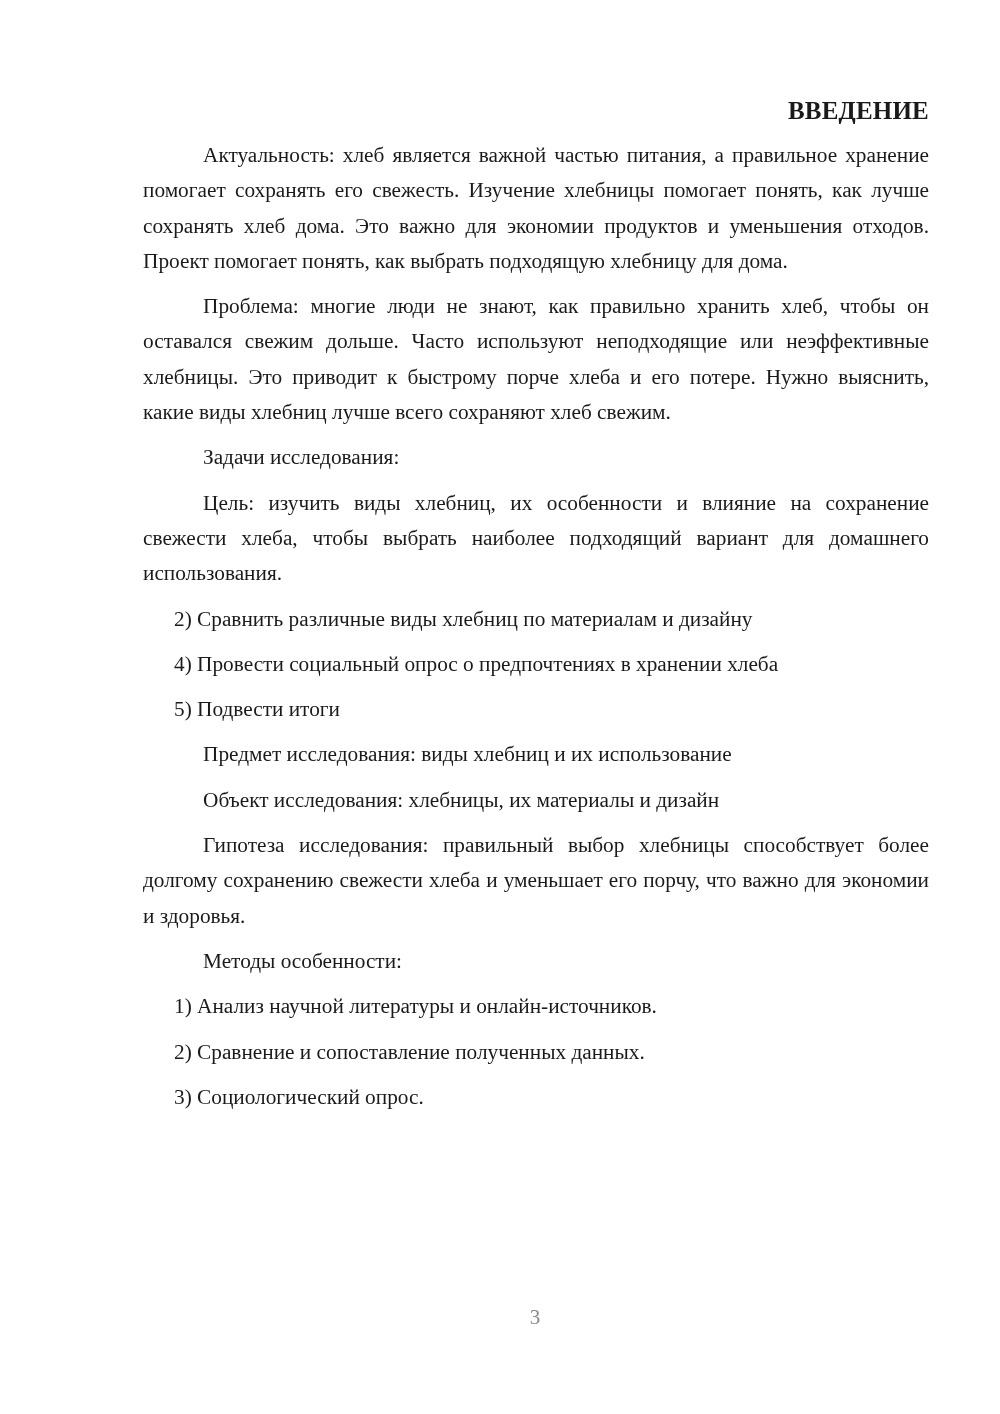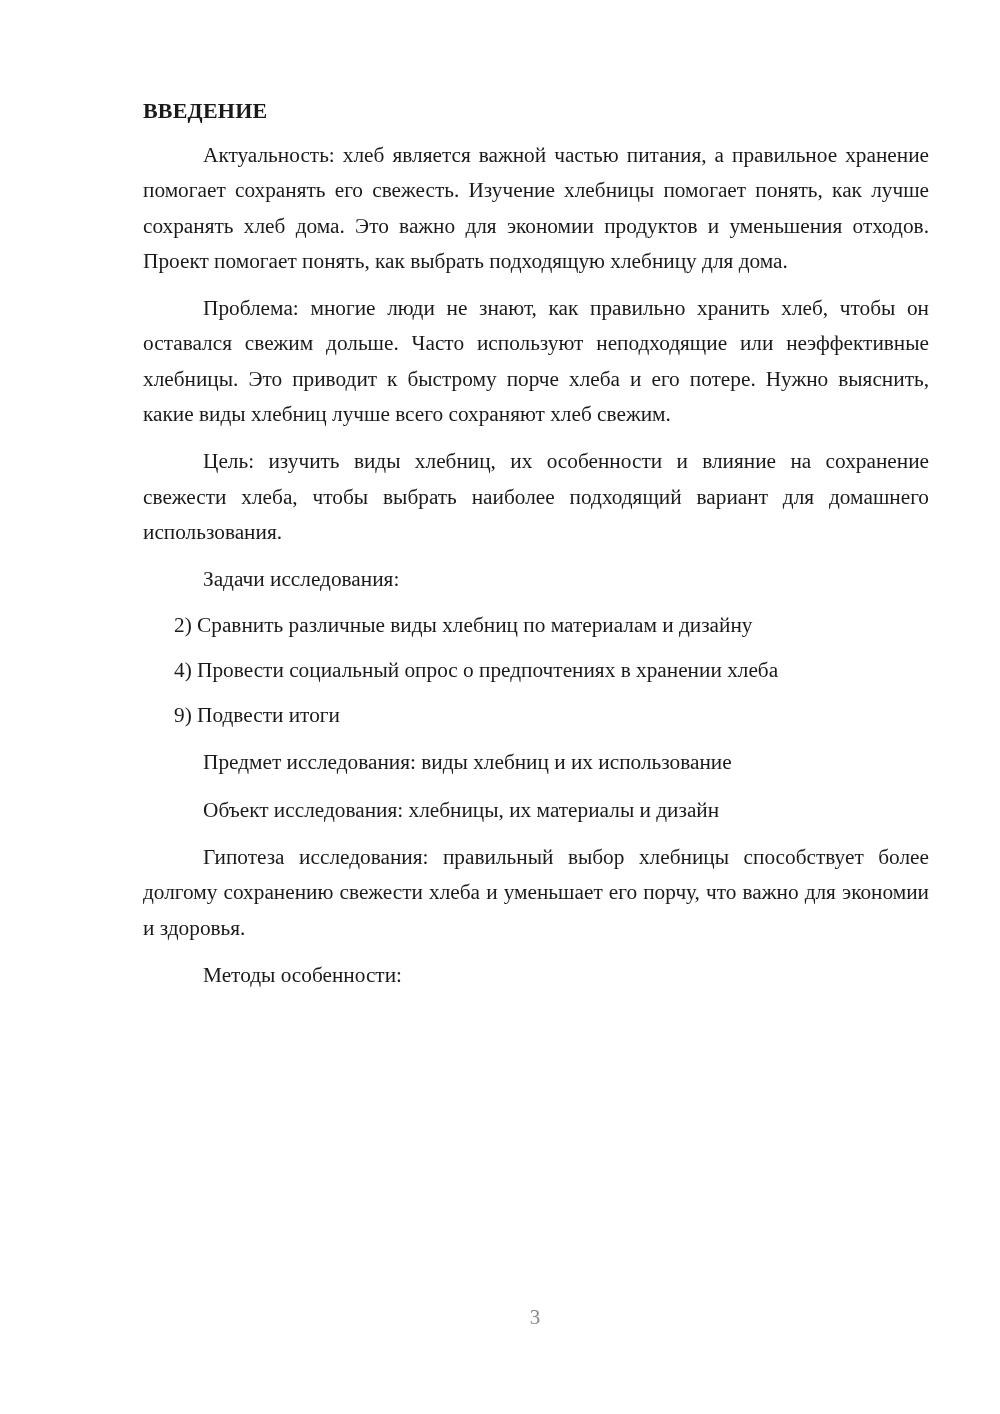--- a/index.html
+++ b/index.html
@@ -15,33 +15,33 @@
       font-family: "Liberation Serif", "DejaVu Serif", serif;
       color: #1a1a1a;
     }
     .page {
       position: absolute;
       left: 143px;
       top: 96px;
       width: 786px;
     }
     .title {
-      text-align: left;
+      text-align: right;
       font-weight: bold;
-      font-size: 22px;
+      font-size: 25px;
       line-height: 30px;
       margin: 0 0 12px 0;
       letter-spacing: 0.2px;
     }
     .para {
       font-size: 21.3px;
       line-height: 35.3px;
       text-align: justify;
       text-align-last: left;
-      margin: 12px 0 10px 0;
+      margin: 4px 0 10px 0;
       text-indent: 60px;
     }
     .para.single {
       margin-bottom: 10px;
     }
     .list-item {
       font-size: 21.3px;
       line-height: 35.3px;
       margin: 0 0 10px 0;
       text-indent: 31px;
@@ -61,29 +61,34 @@
     }
   </style>
 </head>
 <body>
 
 <div class="page">
   <h1 class="title">ВВЕДЕНИЕ</h1>
 
   <p class="para">Актуальность: хлеб является важной частью питания, а правильное хранение помогает сохранять его свежесть. Изучение хлебницы помогает понять, как лучше сохранять хлеб дома. Это важно для экономии продуктов и уменьшения отходов. Проект помогает понять, как выбрать подходящую хлебницу для дома.</p>
   <p class="para">Проблема: многие люди не знают, как правильно хранить хлеб, чтобы он оставался свежим дольше. Часто используют неподходящие или неэффективные хлебницы. Это приводит к быстрому порче хлеба и его потере. Нужно выяснить, какие виды хлебниц лучше всего сохраняют хлеб свежим.</p>
+  <p class="para single">Задачи исследования:</p>
+
   <p class="para">Цель: изучить виды хлебниц, их особенности и влияние на сохранение свежести хлеба, чтобы выбрать наиболее подходящий вариант для домашнего использования.</p>
-
-  <p class="para single">Задачи исследования:</p>
   <div class="tasks">
     <p class="list-item">2) Сравнить различные виды хлебниц по материалам и дизайну</p>
     <p class="list-item">4) Провести социальный опрос о предпочтениях в хранении хлеба</p>
-    <p class="list-item">9) Подвести итоги</p>
+    <p class="list-item">5) Подвести итоги</p>
   </div>
 
   <p class="para single">Предмет исследования: виды хлебниц и их использование</p>
   <p class="para single">Объект исследования: хлебницы, их материалы и дизайн</p>
   <p class="para">Гипотеза исследования: правильный выбор хлебницы способствует более долгому сохранению свежести хлеба и уменьшает его порчу, что важно для экономии и здоровья.</p>
 
   <p class="para single">Методы особенности:</p>
+  <div class="methods">
+    <p class="list-item">1) Анализ научной литературы и онлайн-источников.</p>
+    <p class="list-item">2) Сравнение и сопоставление полученных данных.</p>
+    <p class="list-item">3) Социологический опрос.</p>
+  </div>
 </div>
 
 <div class="page-number">3</div>
 
 </body></html>

